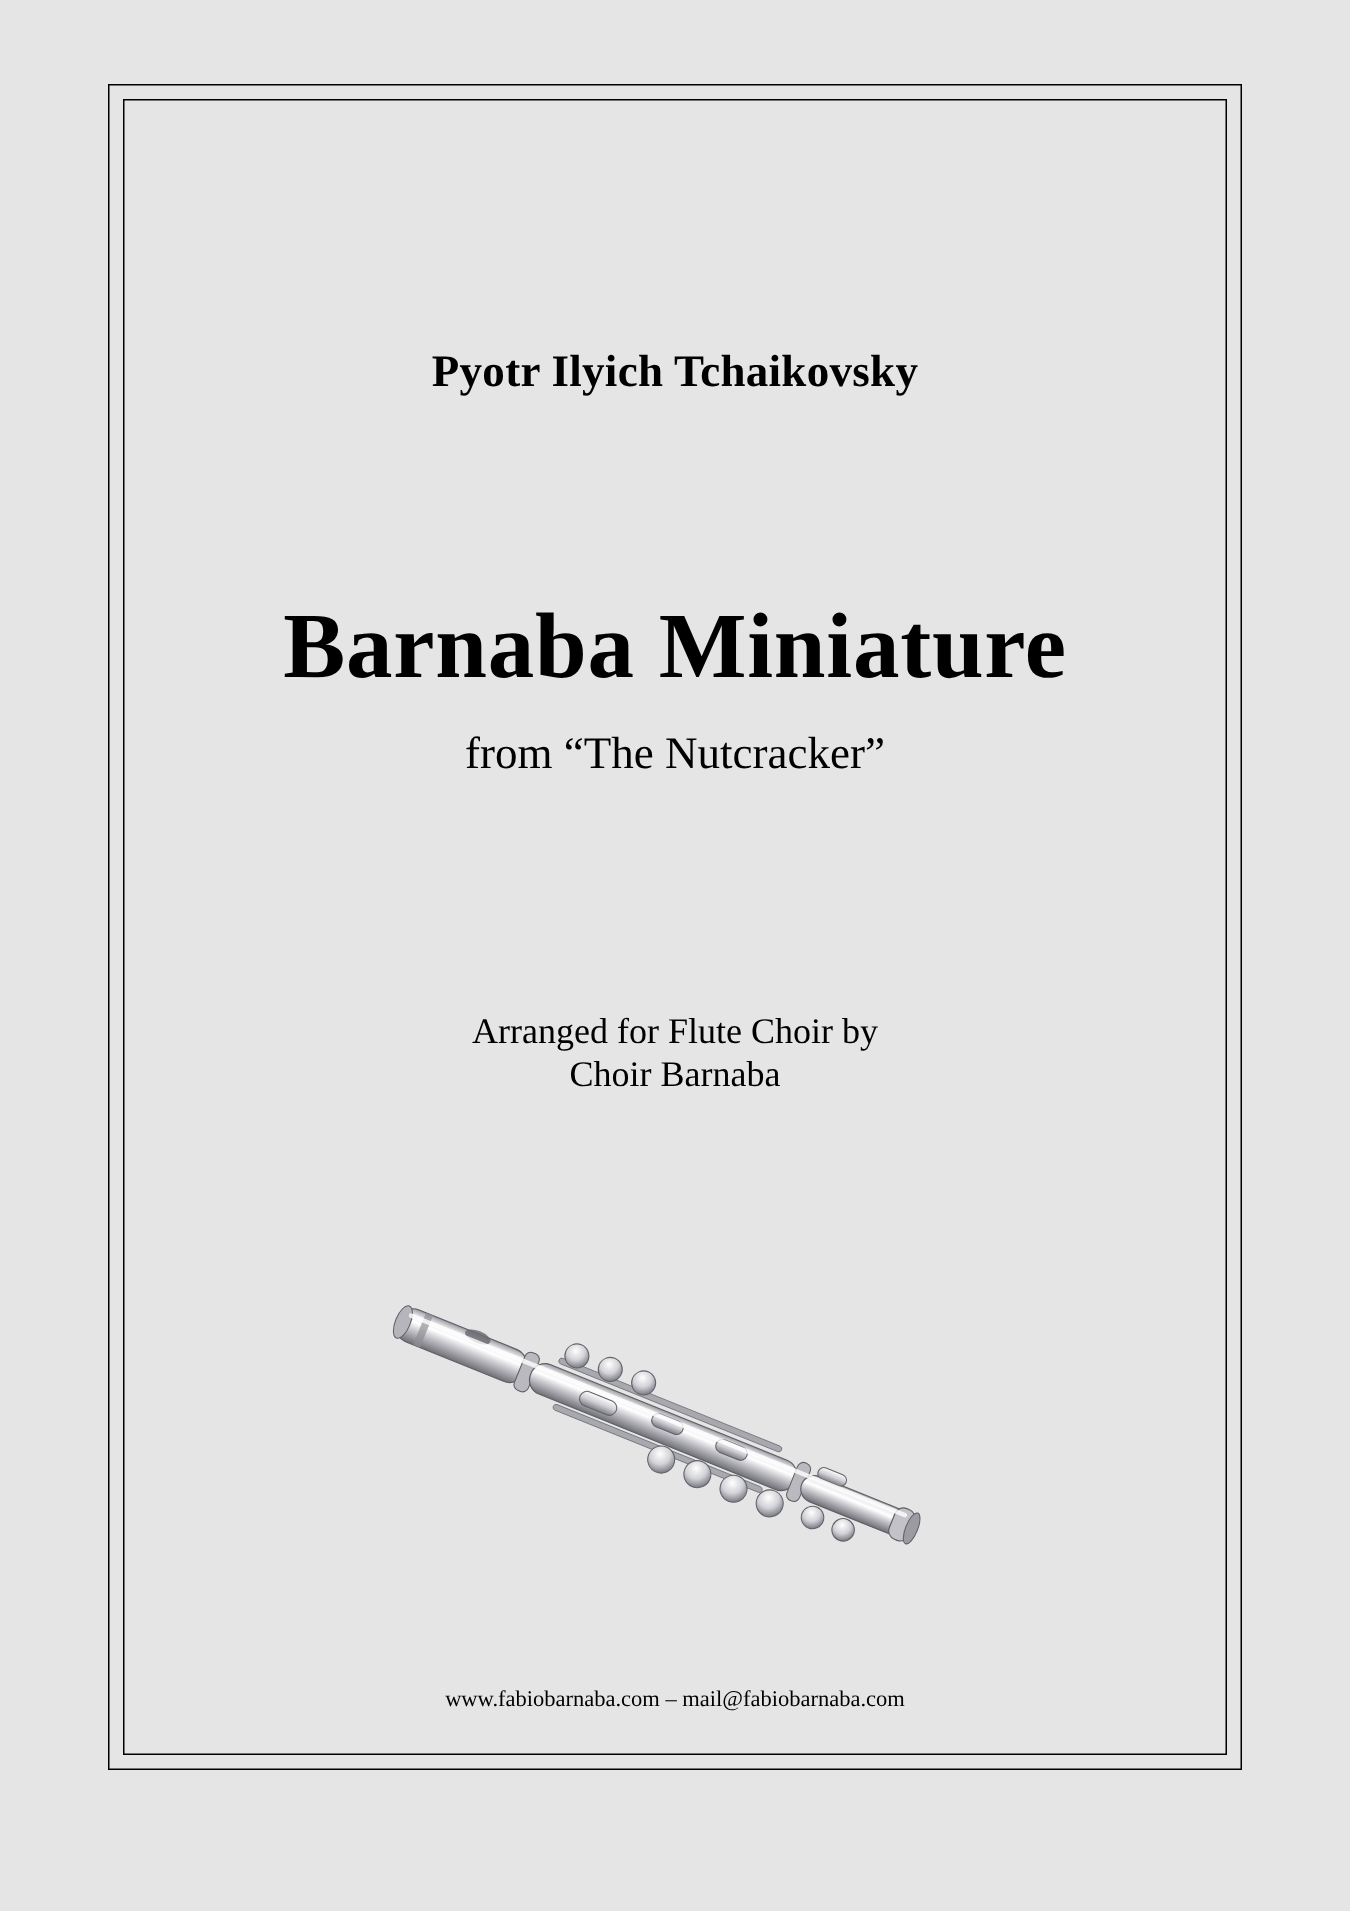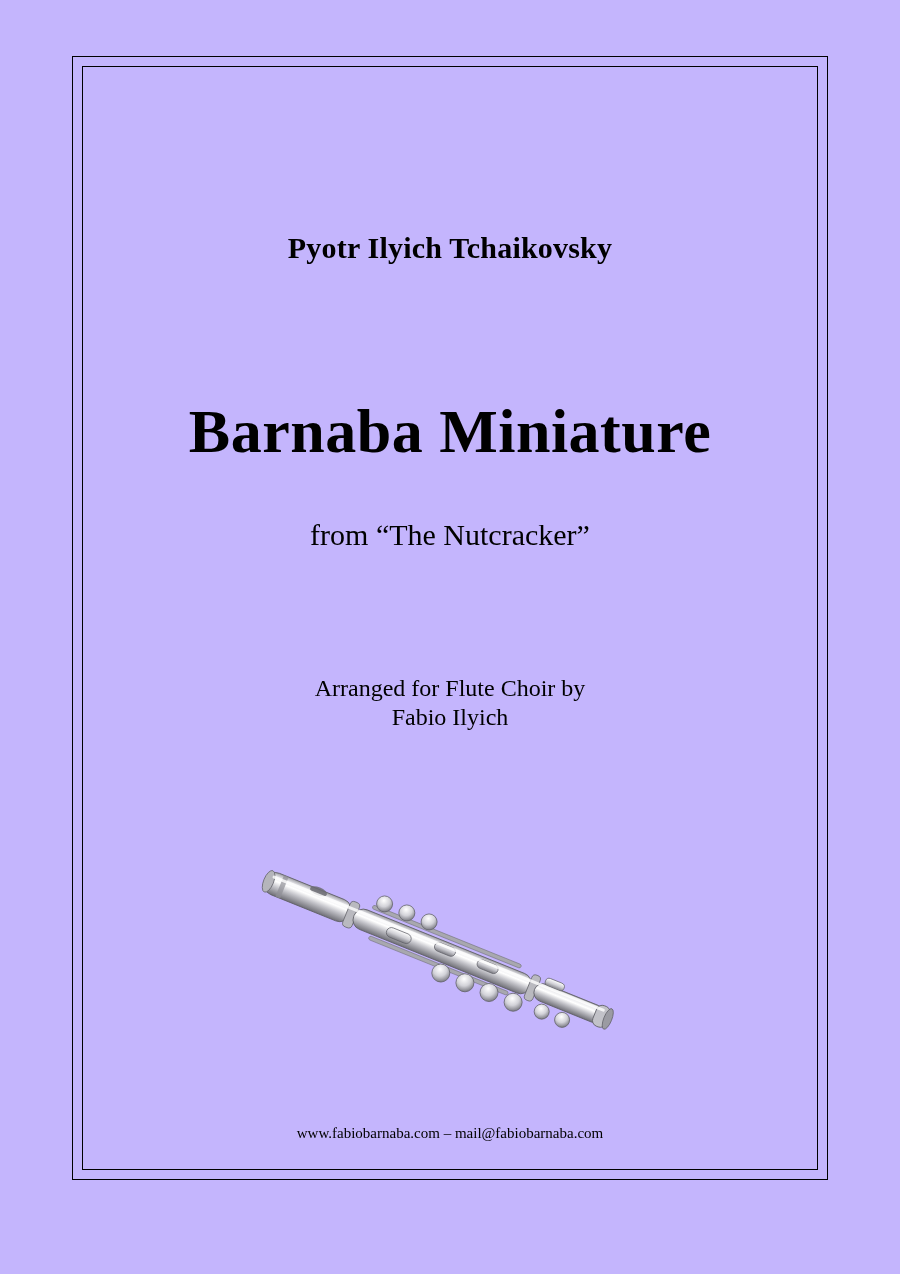--- a/index.html
+++ b/index.html
@@ -12,21 +12,21 @@
     height: 1274px;
     font-family: "Liberation Serif", serif;
     color: #000000;
     overflow: hidden;
   }
 
   .page {
     position: relative;
     width: 900px;
     height: 1274px;
-    background: #c4b5fd;
+    background: #e5e5e5;
   }
 
   
   .border-outer {
     position: absolute;
     left: 72px;
     top: 56px;
     width: 756px;
     height: 1124px;
     border: 1px solid #000000;
@@ -68,21 +68,21 @@
     left: 0;
     width: 736px;
     text-align: center;
     font-size: 62px;
     font-weight: bold;
     letter-spacing: 0.5px;
   }
 
   .subtitle {
     position: absolute;
-    top: 452px;
+    top: 420px;
     left: 0;
     width: 736px;
     text-align: center;
     font-size: 30px;
     font-weight: normal;
   }
 
   .arranger {
     position: absolute;
     top: 608px;
@@ -124,21 +124,21 @@
   <div class="content">
 
     <div class="composer">Pyotr Ilyich Tchaikovsky</div>
 
     <div class="title">Barnaba Miniature</div>
 
     <div class="subtitle">from “The Nutcracker”</div>
 
     <div class="arranger">
       <span class="line1">Arranged for Flute Choir by</span>
-      <span class="line2">Fabio Ilyich</span>
+      <span class="line2">Choir Barnaba</span>
     </div>
 
     <div class="flute-wrap">
       <svg width="420" height="200" viewBox="0 0 420 200" aria-hidden="true">
         <defs>
           <linearGradient id="tubeGrad" x1="0" y1="0" x2="0" y2="1">
             <stop offset="0%" stop-color="#9a9aa0"></stop>
             <stop offset="18%" stop-color="#e8e8ec"></stop>
             <stop offset="38%" stop-color="#ffffff"></stop>
             <stop offset="62%" stop-color="#c4c4ca"></stop>

